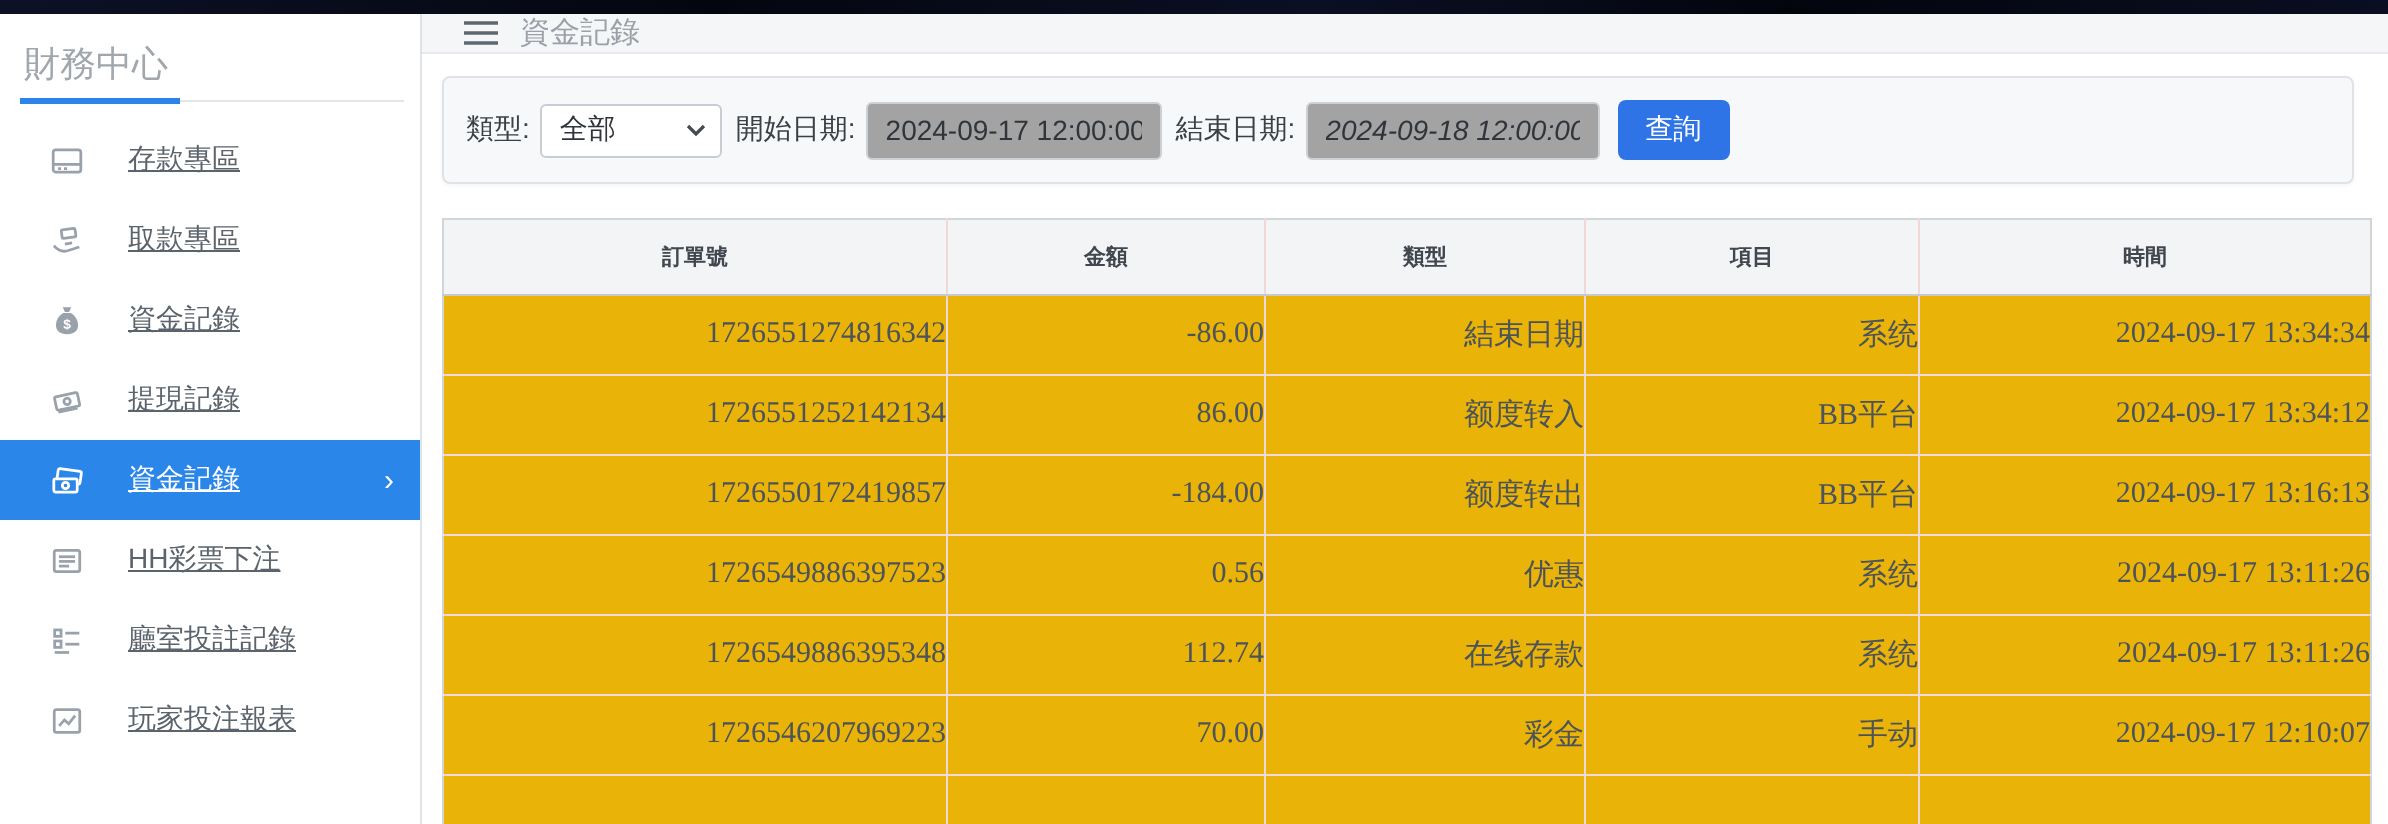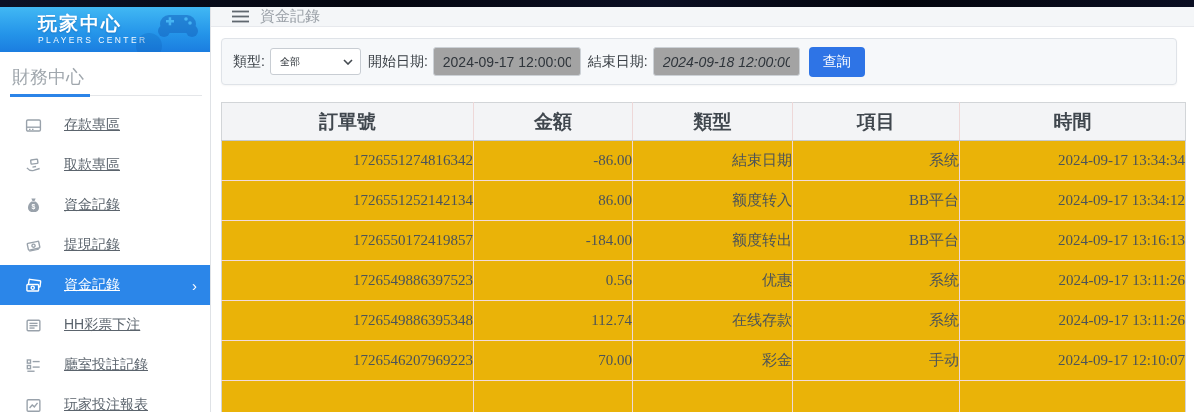--- a/index.html
+++ b/index.html
@@ -38,71 +38,55 @@
   
   .main { flex:1; display:flex; flex-direction:column; background:#fff; }
   .topbar { height:45px; background:#f4f6f8; border-bottom:1px solid #e7e9ed;
     display:flex; align-items:center; padding-left:21px; }
   .hamburger { color:#60686f; display:flex; cursor:pointer; }
   .topbar-title { margin-left:11px; font-size:15px; color:#9ba1a8; }
 
   .content { padding:11px 0 0 10px; }
 
   
-  .filter-bar { width:956px; height:47px; background:#f6f8fa; border:1px solid #dfe3e8;
+  .filter-bar { width:956px; height:54px; background:#f6f8fa; border:1px solid #dfe3e8;
     border-radius:4px; box-shadow:0 1px 2px rgba(0,0,0,.04);
     display:flex; align-items:center; padding-left:11px; }
   .f-label { font-size:14px; color:#3a4046; margin-right:5px; white-space:nowrap; }
   .select { width:91px; height:27px; background:#fff; border:1px solid #c8cdd3; border-radius:3px;
-    display:flex; align-items:center; padding:0 7px 0 9px; font-size:10px; color:#2f353b;
+    display:flex; align-items:center; padding:0 7px 0 9px; font-size:14px; color:#2f353b;
     margin-right:7px; cursor:pointer; justify-content:space-between; }
   .chev { color:#444a50; display:flex; }
   .t-input { height:29px; background:#a3a3a3; border:1px solid #ccd1d6; border-radius:3px;
     font-size:14px; color:#2f353b; padding:0 9px; font-family:inherit; margin-right:7px; }
   .t-input.start { width:148px; }
   .t-input.end { width:147px; margin-right:9px;font-style:italic; }
   .btn { height:30px; padding:0 14px; background:#2e74e6; color:#fff; border:none;
     border-radius:4px; font-size:14px; cursor:pointer; font-family:inherit; }
 
   
   .data-table { margin-top:17px; width:964px; border-collapse:collapse; table-layout:fixed;
     border:1px solid #d2d5d8; }
-  .data-table th { height:38px; background:#f3f4f6; font-size:19px; font-weight:bold;
+  .data-table th { height:38px; background:#f3f4f6; font-size:11px; font-weight:bold;
     color:#40474e; border-bottom:1px solid #c6c9cd; }
   .data-table th + th, .data-table td + td { border-left:1px solid #eed8d8; }
   .data-table td { height:40px; text-align:right; font-size:15px; color:#4c5359;
     border-bottom:1px solid #f2dbdb; background:#eab308;font-family:Liberation Serif, serif; }
   col.c1{width:252px} col.c2{width:159px} col.c3{width:160px} col.c4{width:167px} col.c5{width:226px}
 
   svg { display:block; }
 </style>
 </head>
 <body>
 
 <div class="top-strip"></div>
 
 <div class="app">
 
   <aside class="sidebar">
-    <div class="logo">
-      <div class="logo-title">玩家中心</div>
-      <div class="logo-sub">PLAYERS  CENTER</div>
-      <div class="logo-bubble"></div>
-      <span class="logo-decor">
-        <svg width="44" height="30" viewBox="0 0 44 30">
-          <rect x="4" y="4" width="36" height="18" rx="9" fill="#1565c0"></rect>
-          <circle cx="8" cy="20" r="6" fill="#1565c0"></circle>
-          <circle cx="36" cy="20" r="6" fill="#1565c0"></circle>
-          <rect x="10" y="9" width="8" height="2.5" fill="#57c1f7"></rect>
-          <rect x="12.7" y="6.3" width="2.5" height="8" fill="#57c1f7"></rect>
-          <circle cx="30" cy="8" r="1.8" fill="#57c1f7"></circle>
-          <circle cx="34" cy="12" r="1.8" fill="#57c1f7"></circle>
-        </svg>
-      </span>
-    </div>
 
     <div class="section-title">財務中心</div>
     <div class="divider">
         <span class="divider-blue"></span>
       </div>
 
     <nav class="nav">
 
       <div class="nav-item">
         <span class="nav-icon">

